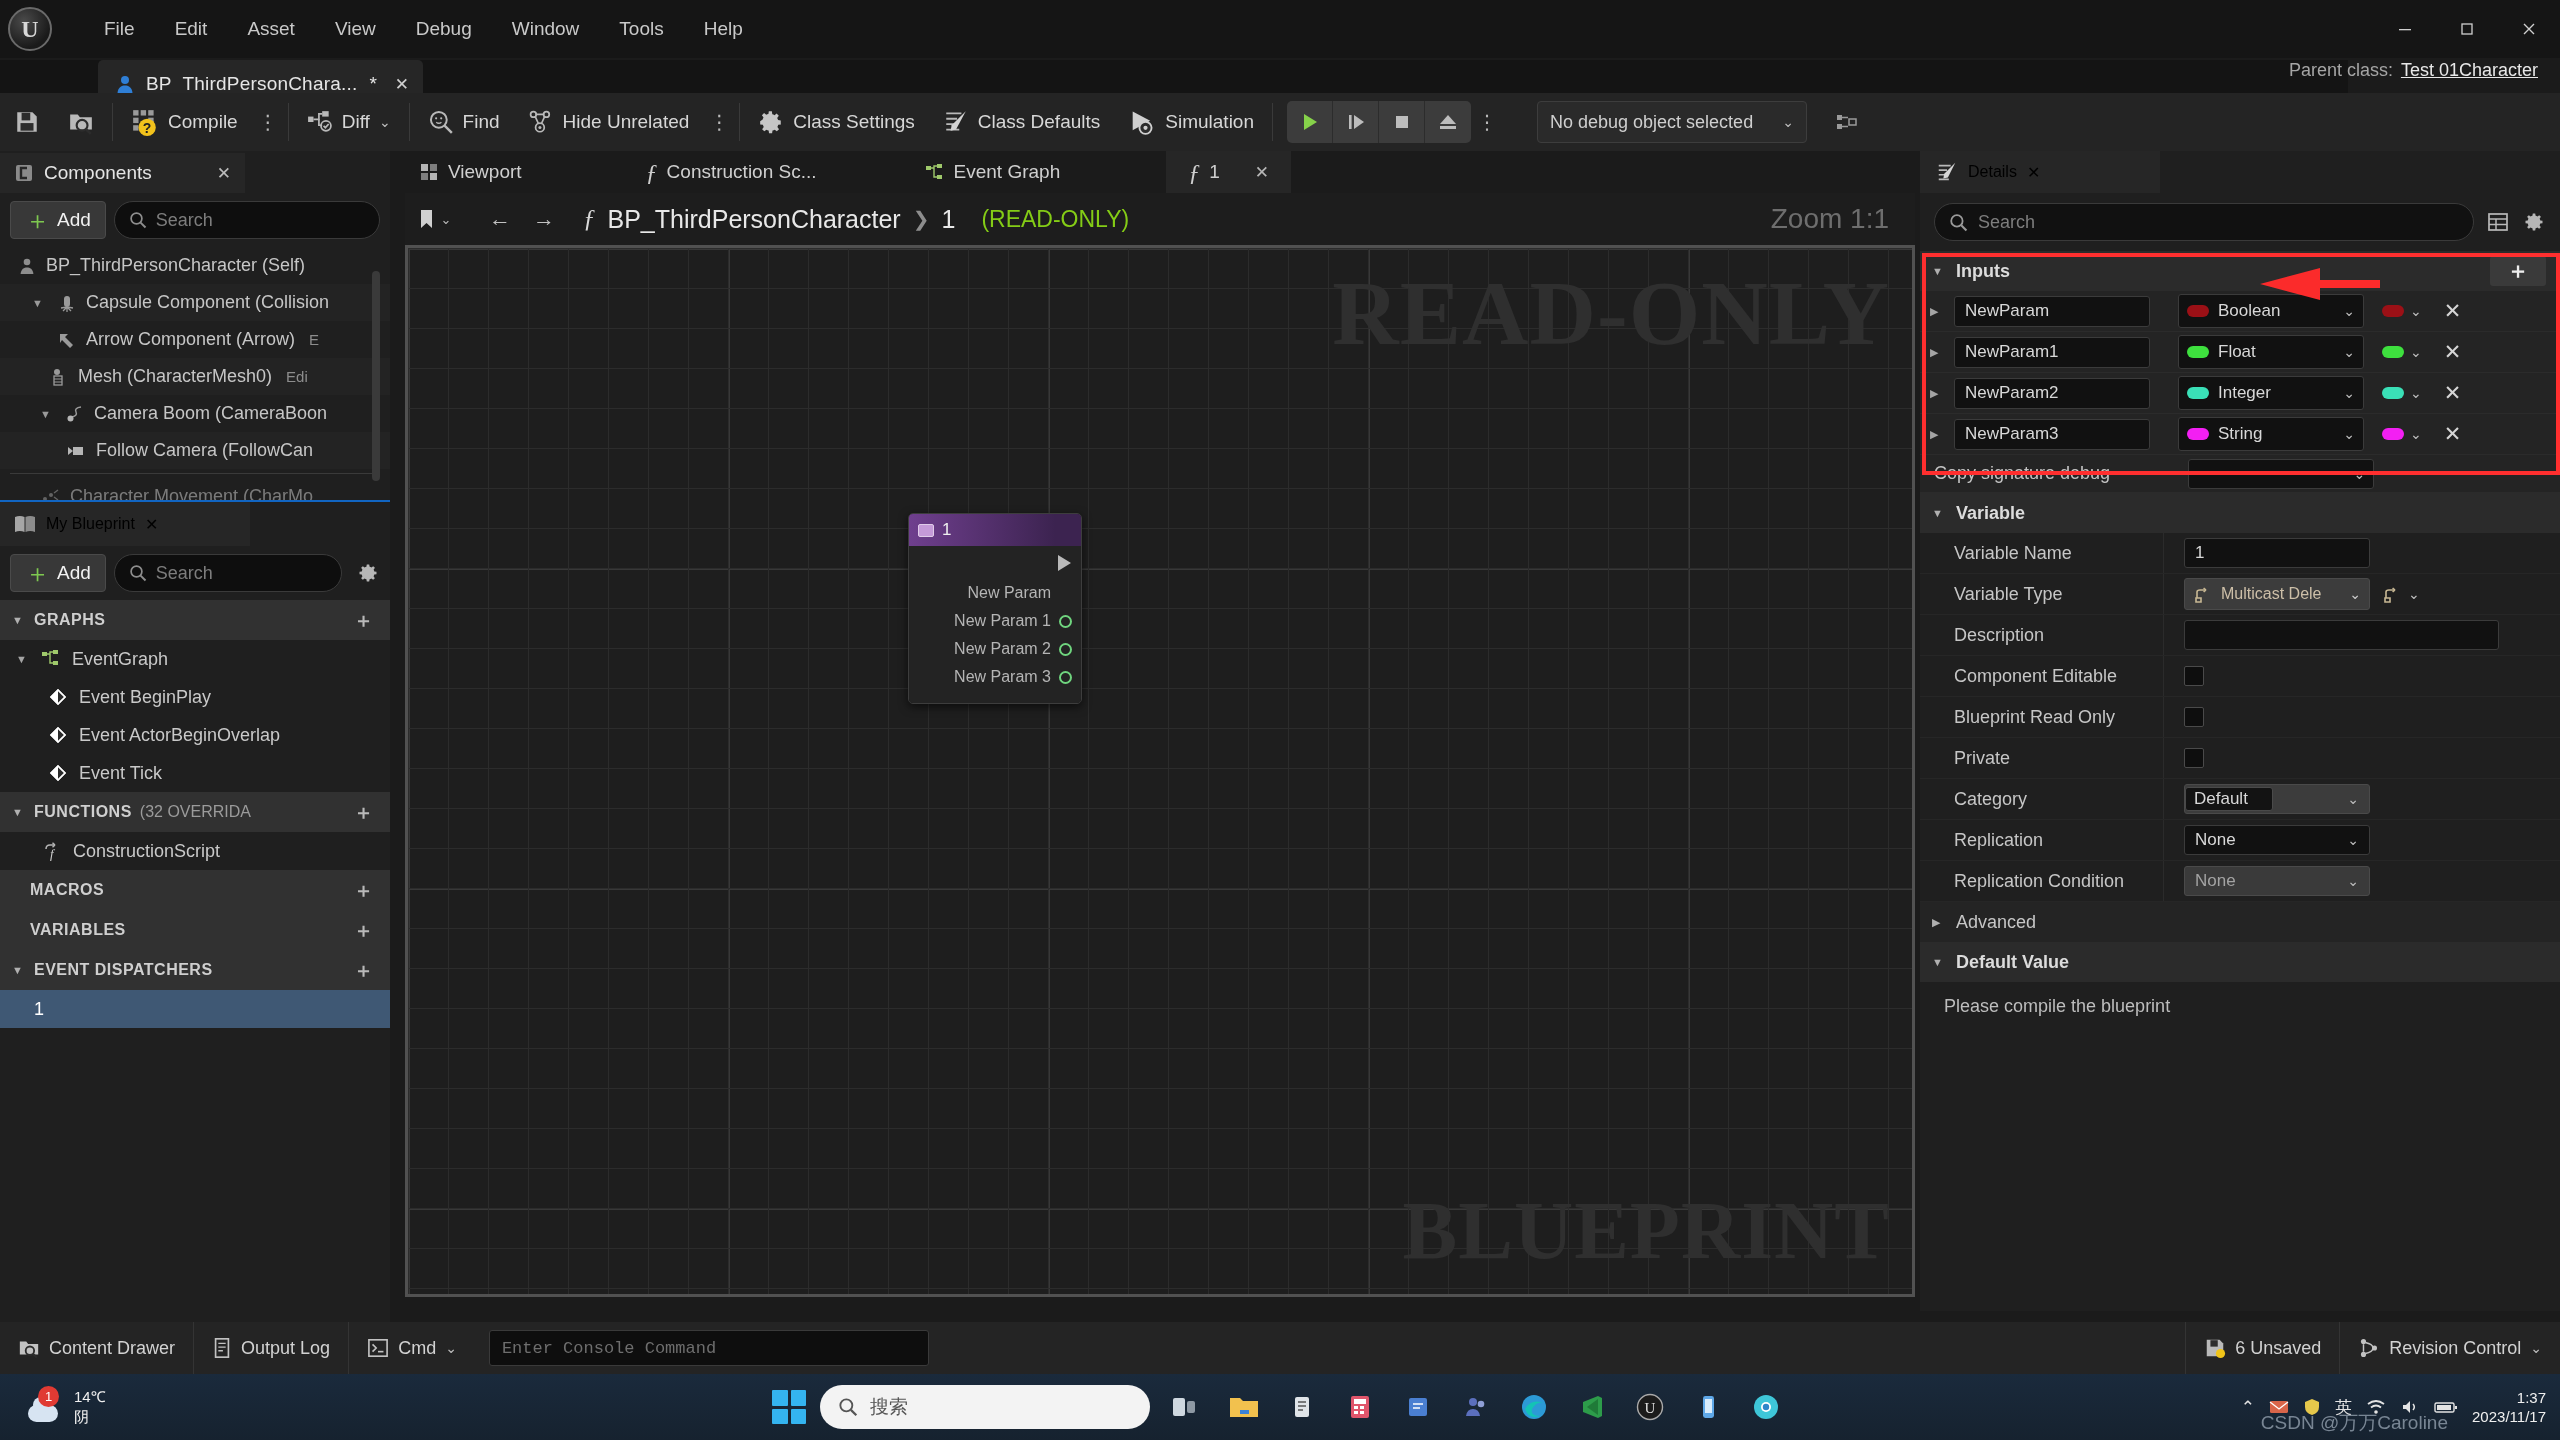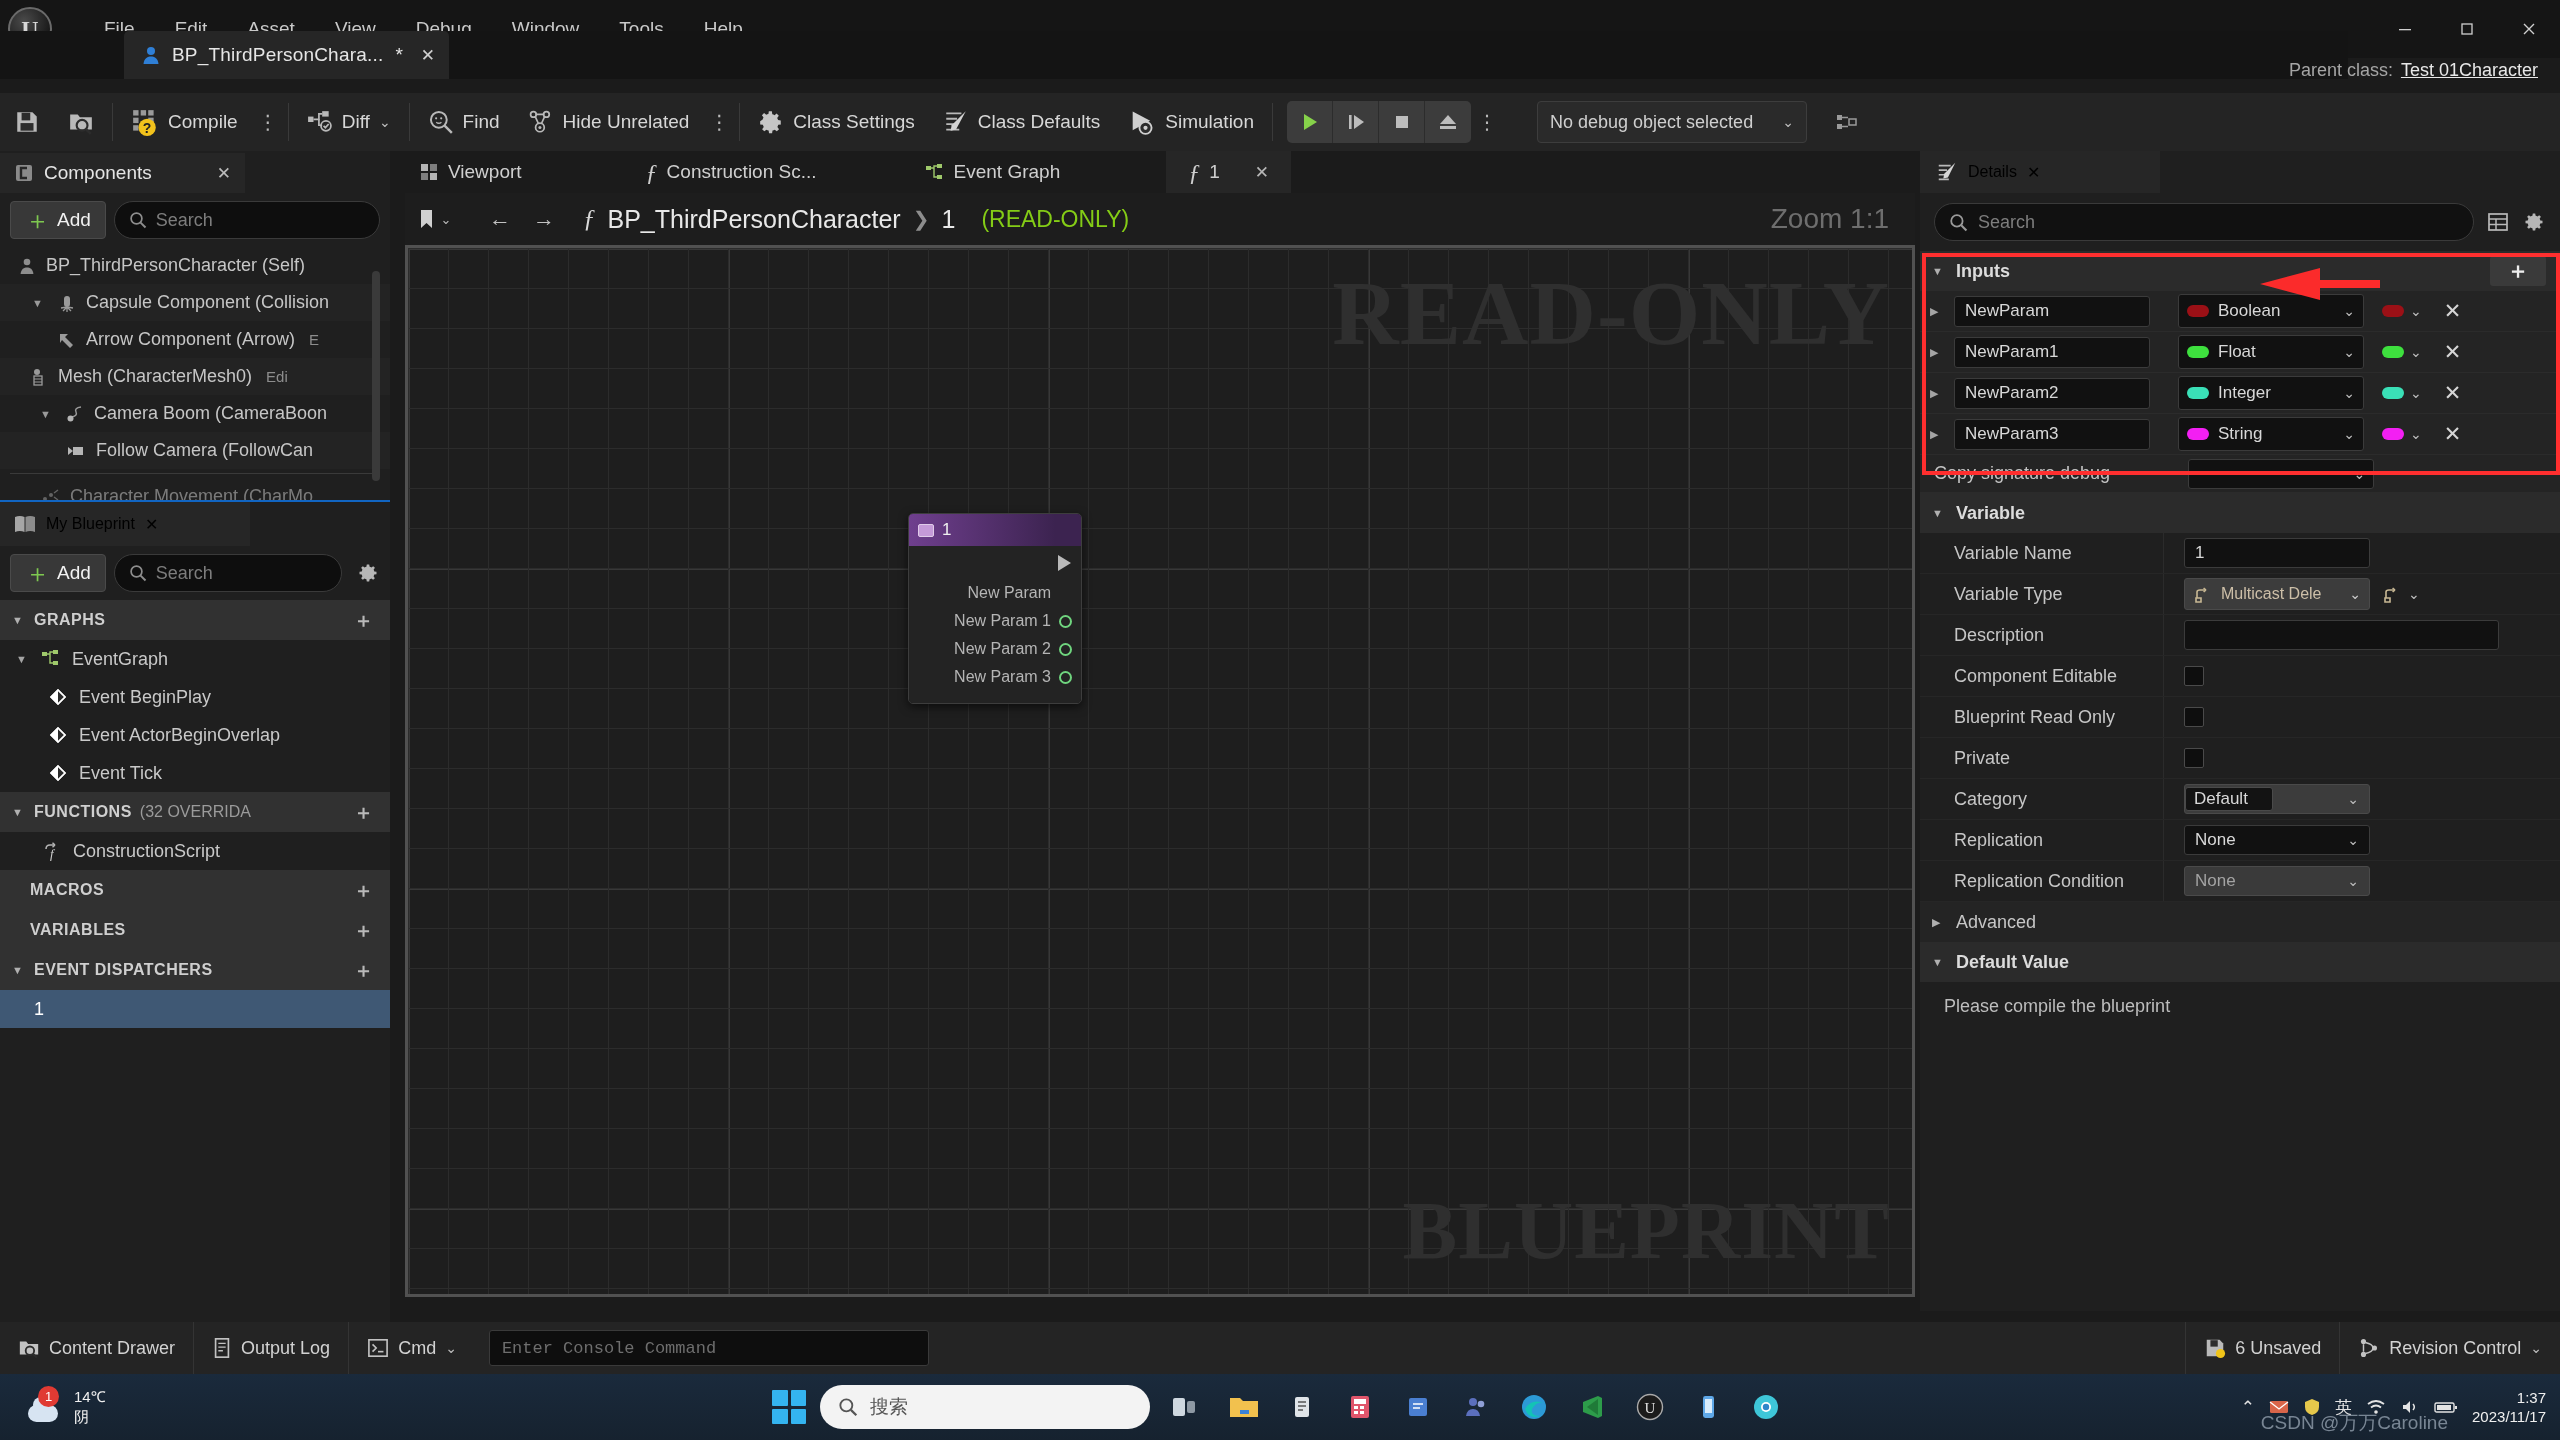--- a/index.html
+++ b/index.html
@@ -33,22 +33,22 @@
     display: flex; align-items: center; cursor: default;
   }
   .win-ctrl { position: absolute; right: 0; top: 0; height: 58px; display: flex; }
   .win-btn {
     width: 62px; height: 58px; display: flex; align-items: center; justify-content: center;
     color: #cfcfcf; font-size: 17px;
   }
 
   
   .assettabrow {
-    position: absolute; left: 0; top: 31px; width: 2348px; height: 48px;
-    background: #141414; display: flex; align-items: flex-end; padding-left: 26px;
+    position: absolute; left: 0; top: 60px; width: 2348px; height: 48px;
+    background: #141414; display: flex; align-items: flex-end;
   }
   .asset-tab {
     margin-left: 98px; height: 48px; background: #262626;
     border-radius: 5px 5px 0 0; display: flex; align-items: center;
     padding: 0 14px 0 16px; gap: 10px;
   }
   .asset-tab .tab-ico {
     width: 22px; height: 22px; display: inline-block;
   }
   .asset-tab .tab-label { color: #e6e6e6; font-size: 19px; letter-spacing: .2px; }
@@ -671,21 +671,21 @@
         </div>
         <div class="tree-row" style="padding-left:56px;">
           <span class="t-ico">
             <svg width="20" height="20" viewBox="0 0 20 20">
                 <path d="M3 4 L11 4 L8 7 L16 15 L13 18 L5 10 L3 13 Z" fill="#9a9a9a"></path>
               </svg>
           </span>
           <span>Arrow Component (Arrow)</span>
           <span class="t-suffix">E</span>
         </div>
-        <div class="tree-row alt" style="padding-left:28px;">
+        <div class="tree-row alt" style="padding-left:48px;">
           <span class="t-ico">
             <svg width="20" height="20" viewBox="0 0 20 20">
                 <circle cx="8" cy="5" r="3" fill="#9a9a9a"></circle>
                 <rect x="5" y="9" width="8" height="9" fill="none" stroke="#9a9a9a" stroke-width="1.3"></rect>
                 <path d="M5 12 H13 M5 15 H13" stroke="#9a9a9a" stroke-width="1.1"></path>
               </svg>
           </span>
           <span>Mesh (CharacterMesh0)</span>
           <span class="t-suffix">Edi</span>
         </div>

